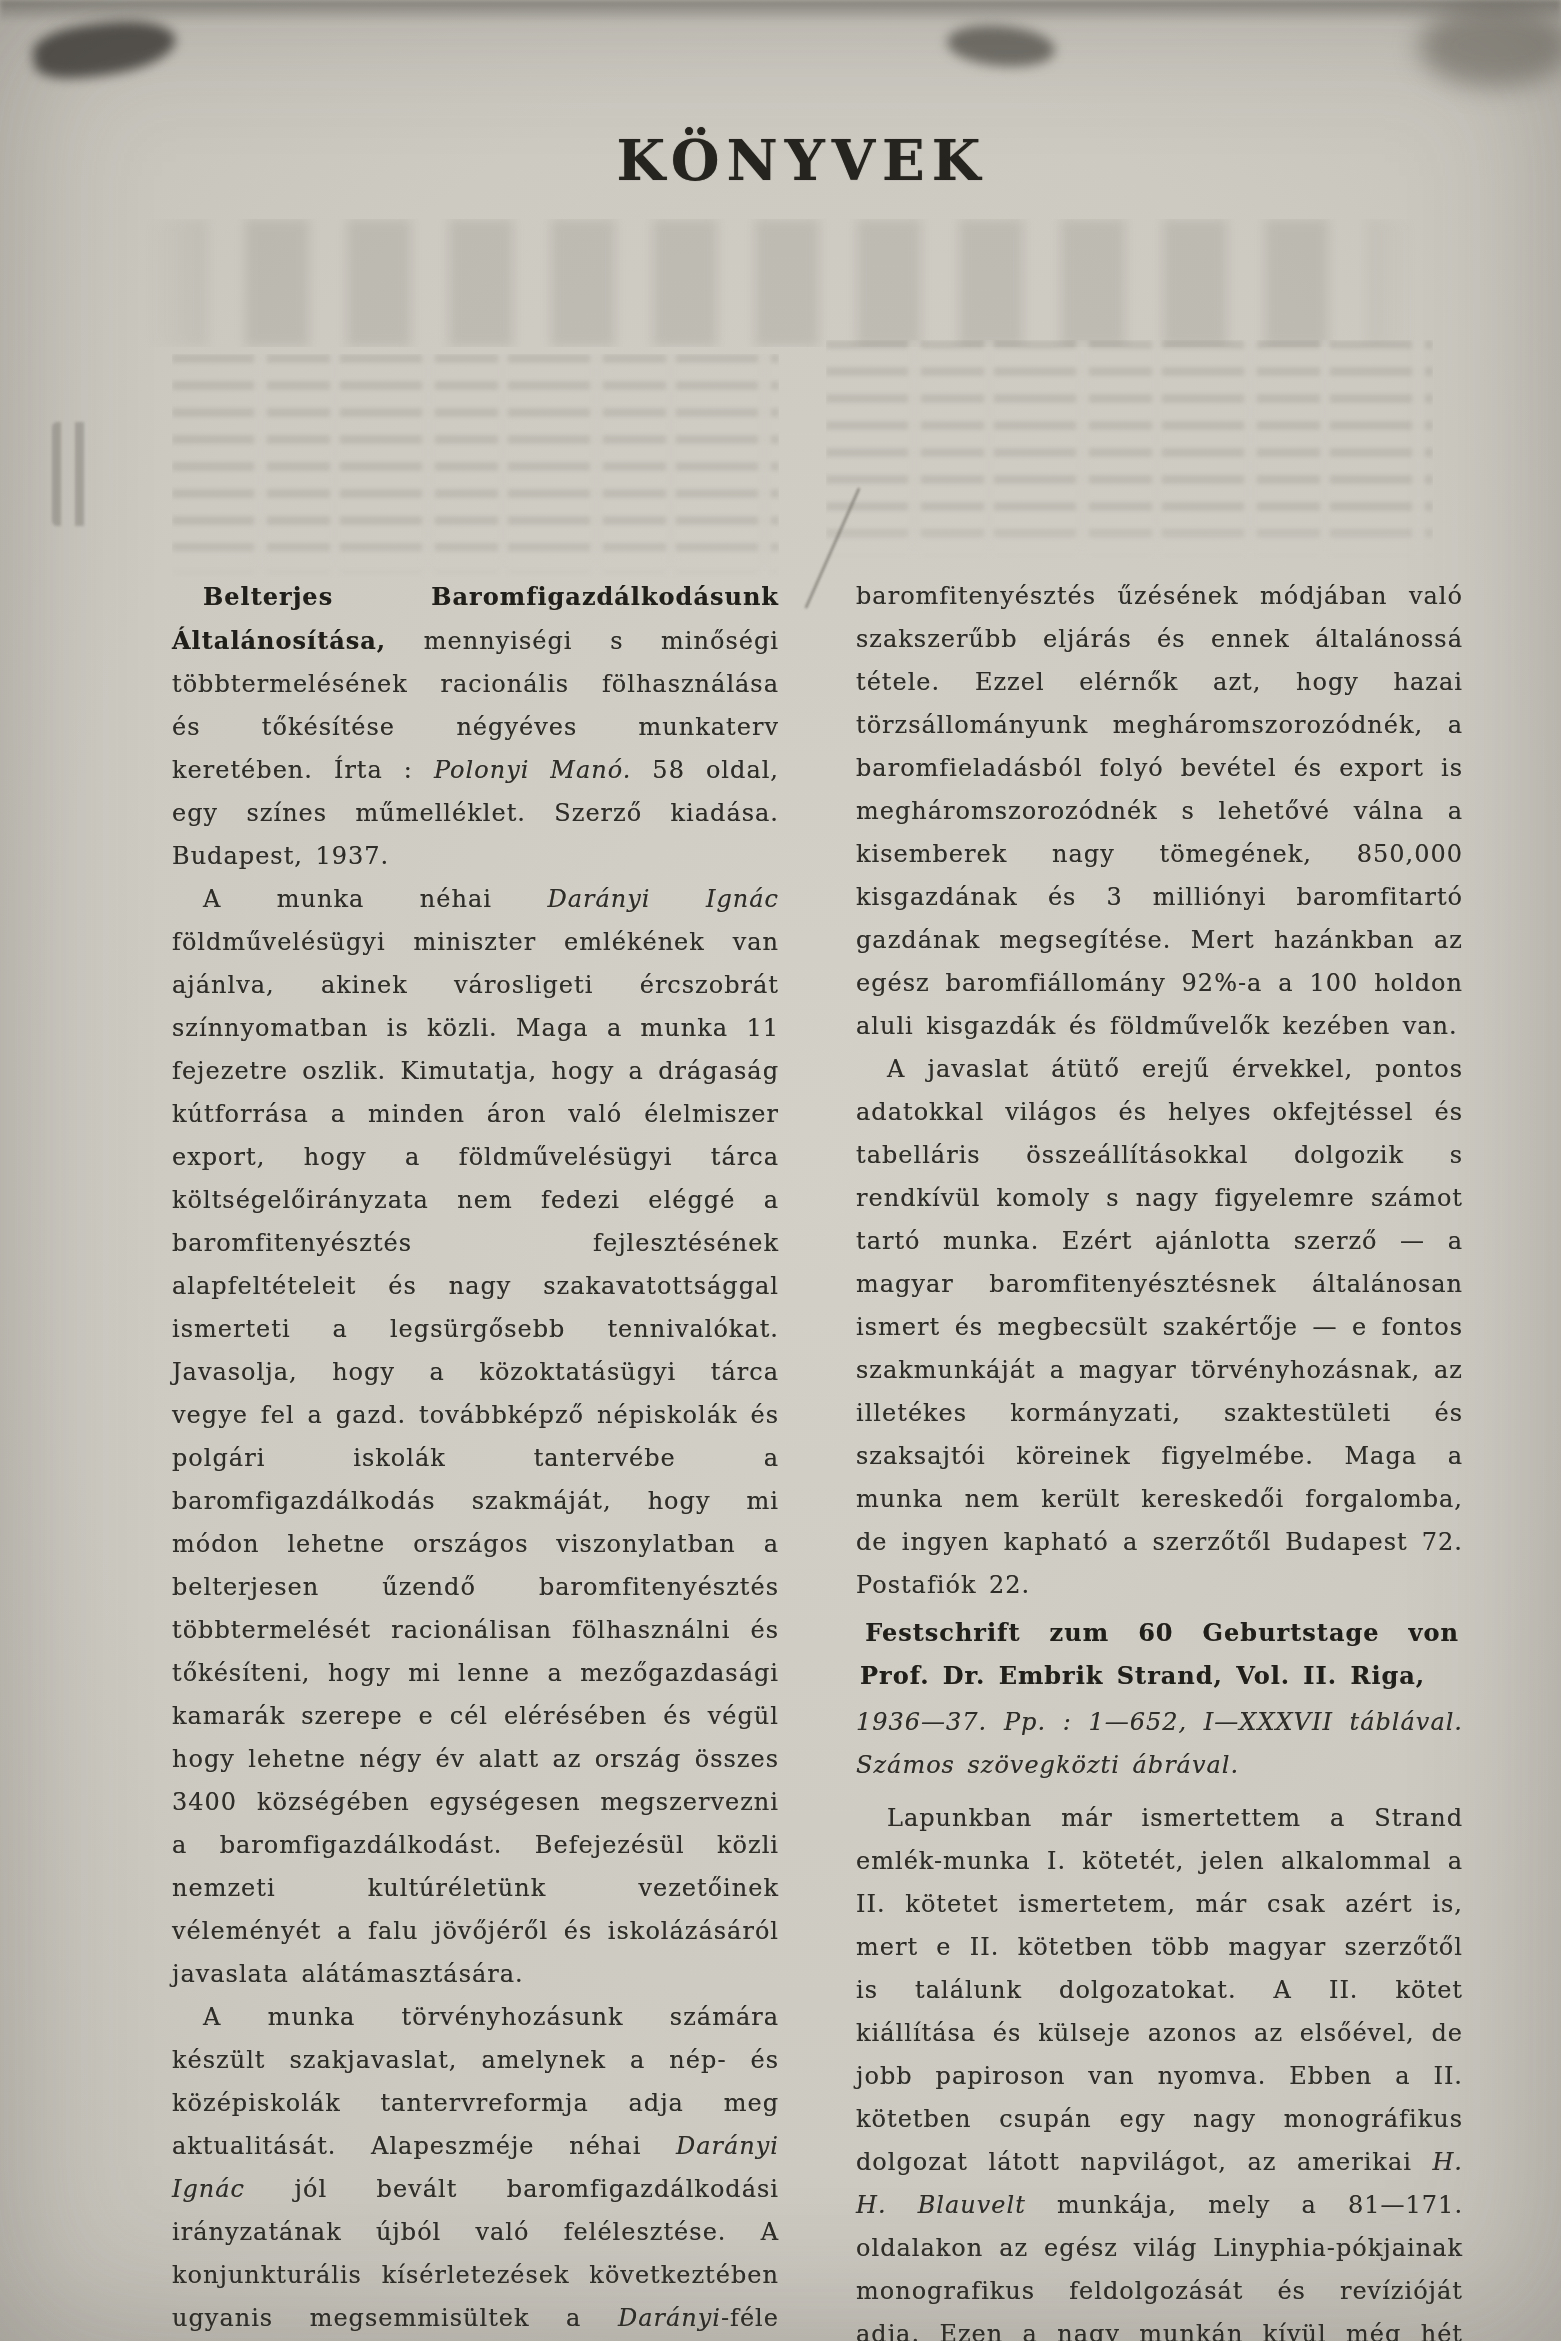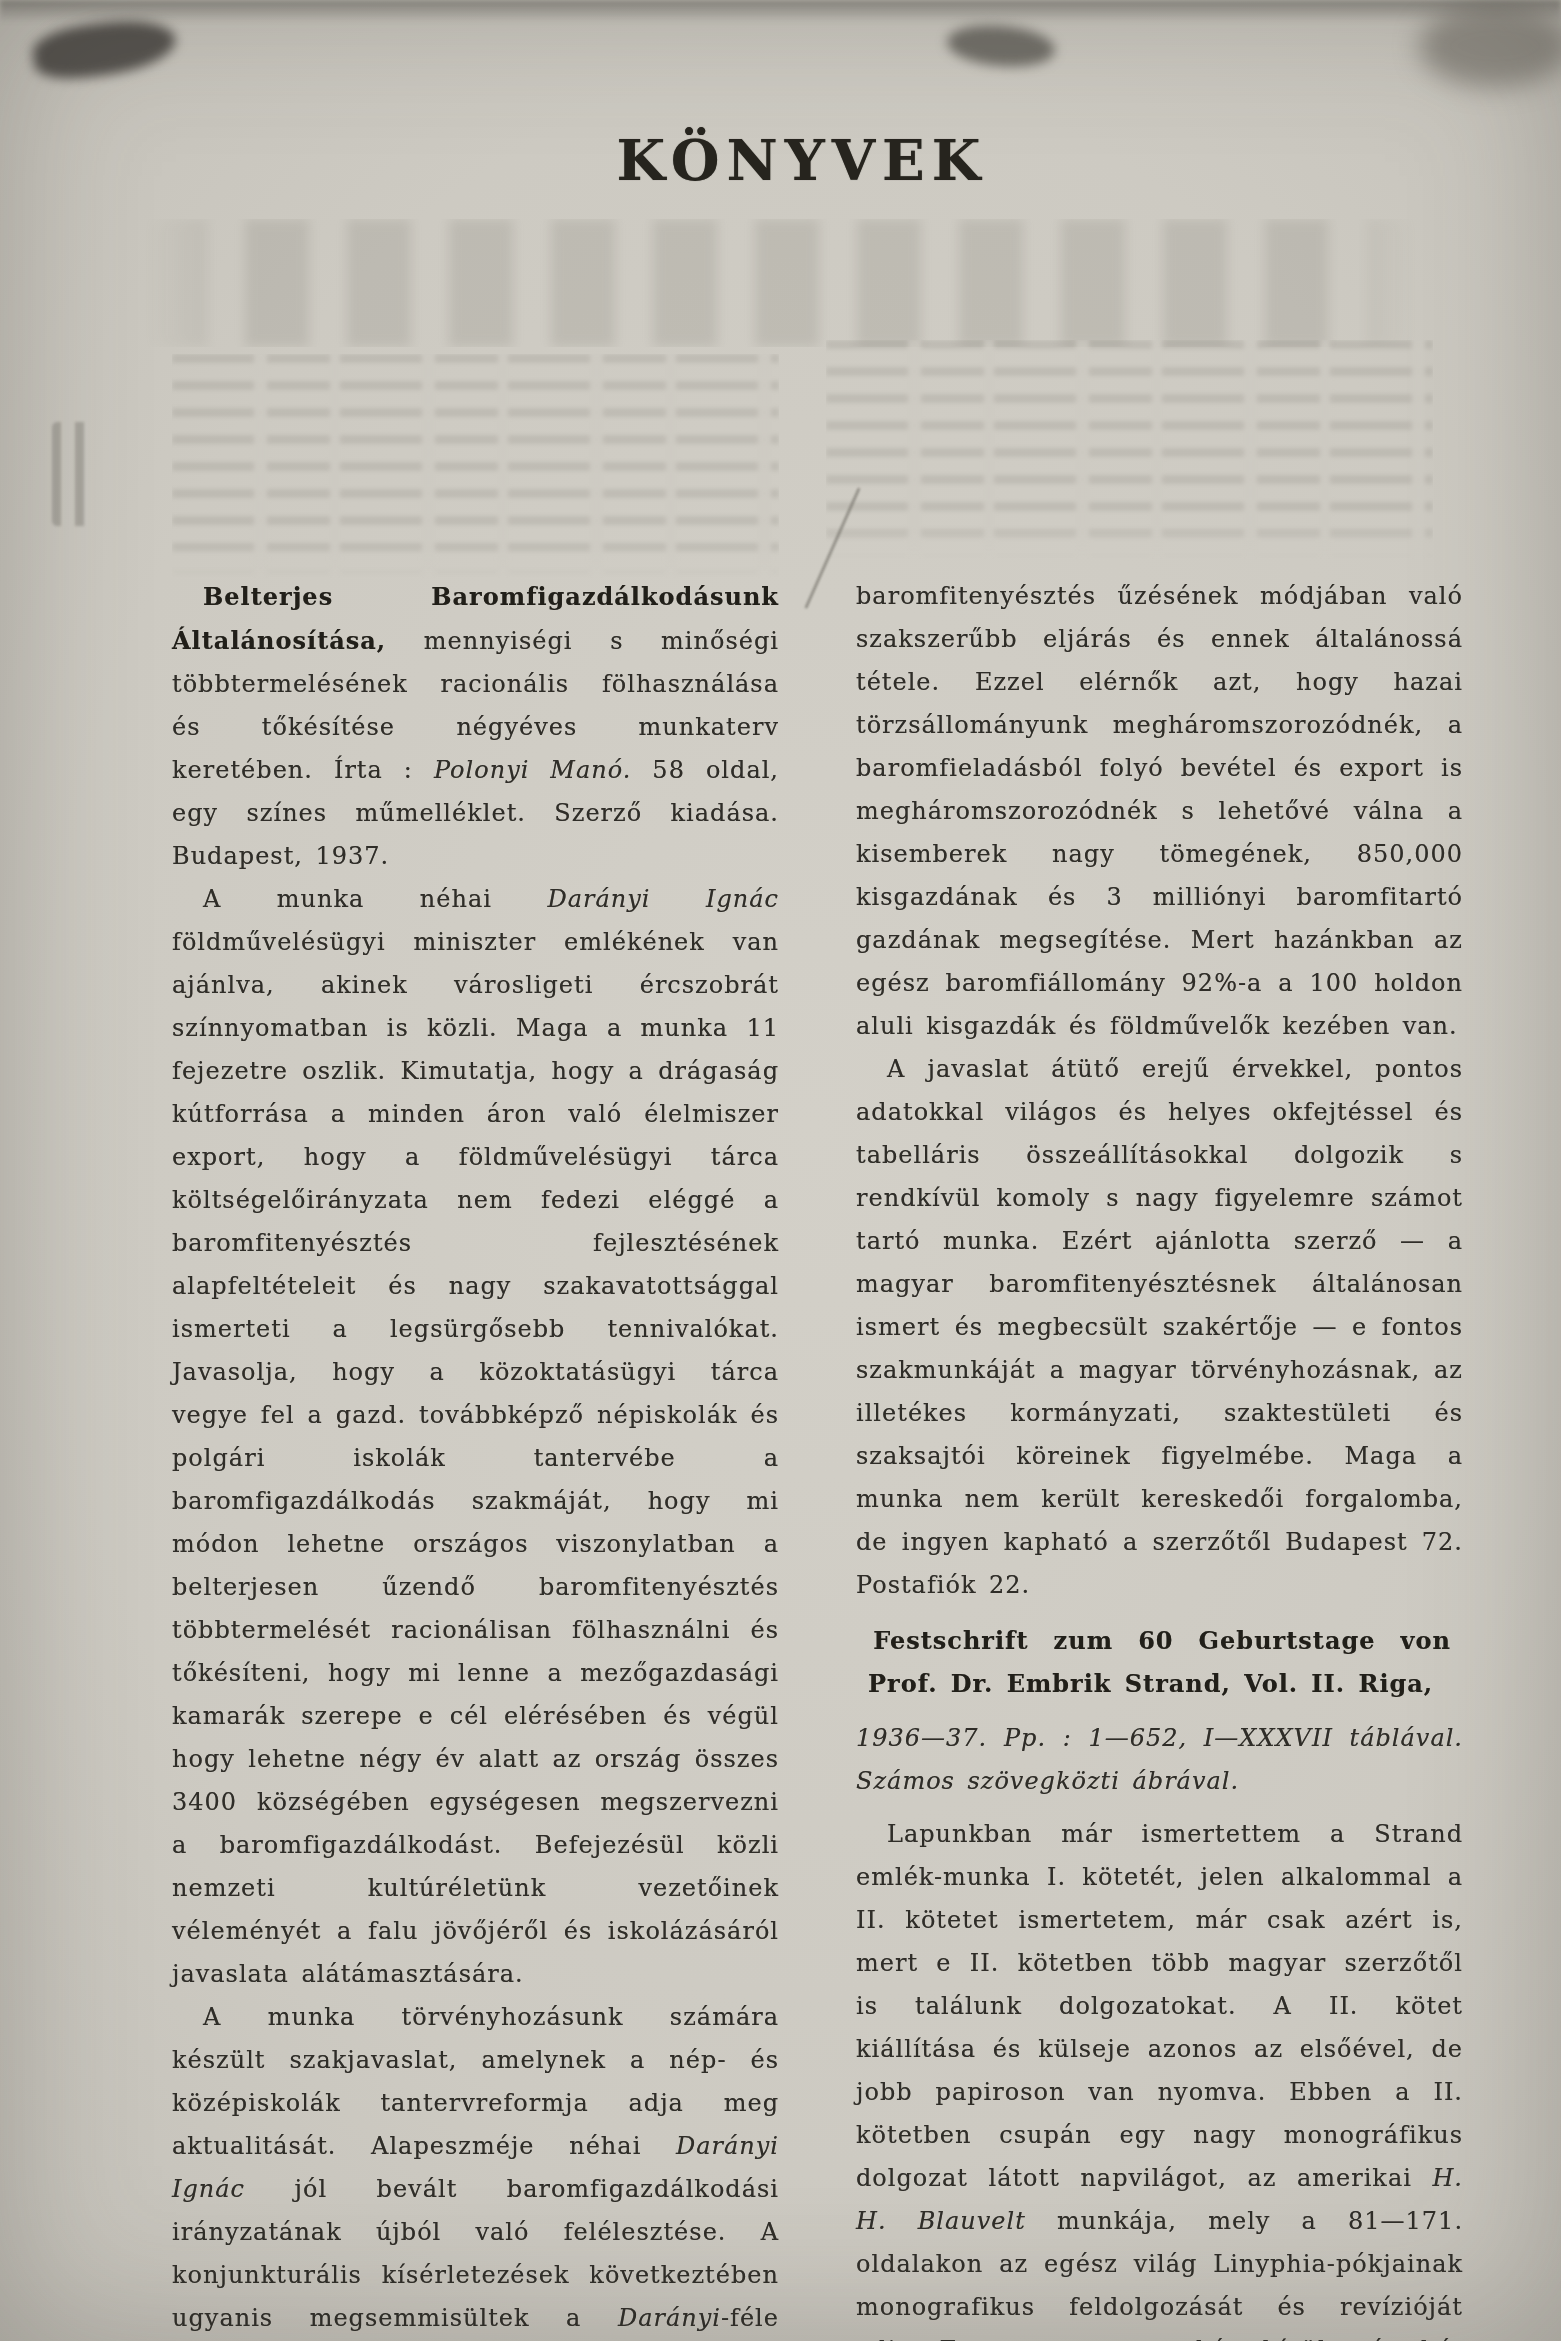--- a/index.html
+++ b/index.html
@@ -69,21 +69,21 @@
     text-shadow:0 0 0.5px rgba(47,45,40,.55);
     hyphens:auto;
   }
   .col-left  { left:172px; }
   .col-right { left:856px; }
   .para { margin:0; }
   .indent { text-indent:31px; }
   .para b { color:#211f19; }
   .signature { margin:0 0 31px 0; text-align:right; padding-right:42px;
     font-weight:700; color:#211f19; }
-  .entry-heading-bold { margin:12px; font-weight:700; color:#211f19; text-indent:5.2px; }
+  .entry-heading-bold { margin:4px; font-weight:700; color:#211f19; text-indent:5.2px; }
   .entry-heading-italic { margin:0 0 10.4px 0; font-style:italic; }
 </style>
 </head>
 <body>
 
 <div class="page">
 
   <div class="artifact top-edge"></div>
   <div class="artifact blob-tl"></div>
   <div class="artifact blob-tc"></div>

